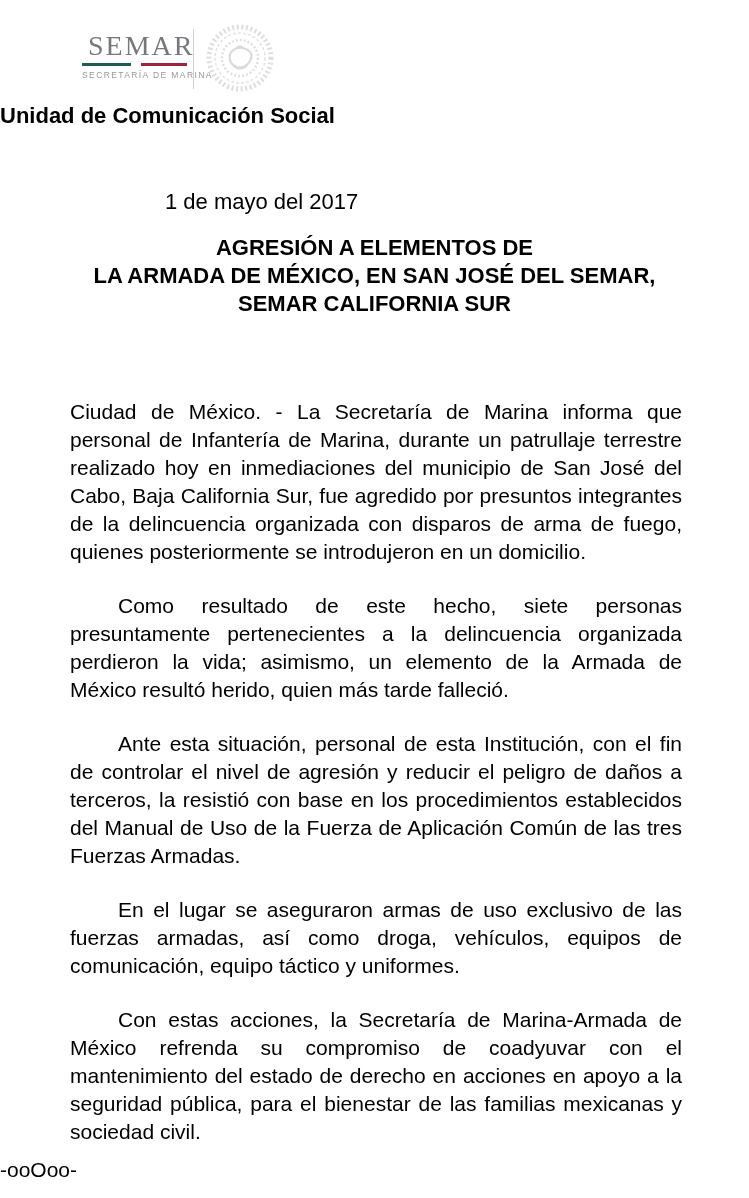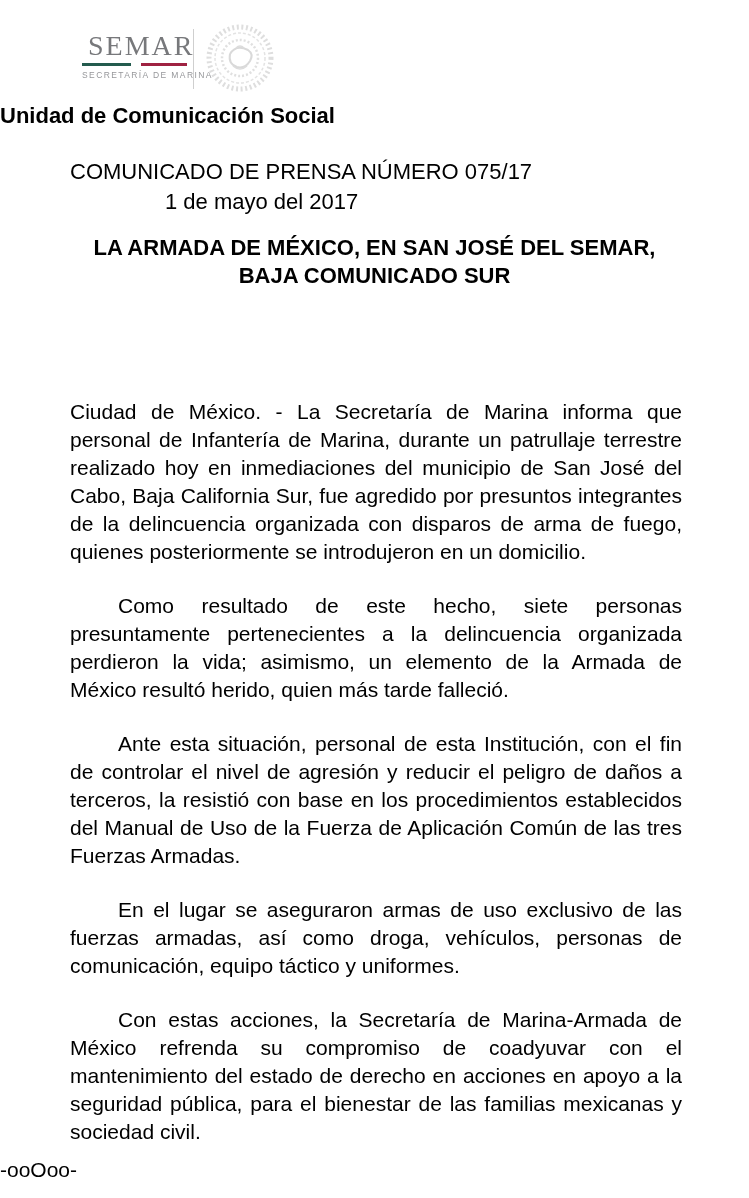--- a/index.html
+++ b/index.html
@@ -145,32 +145,32 @@
   <svg class="seal" viewBox="0 0 68 68" aria-hidden="true">
     <circle cx="34" cy="34" r="31" fill="none" stroke="#dedede" stroke-width="5" stroke-dasharray="2 2.6"></circle>
     <circle cx="34" cy="34" r="25" fill="none" stroke="#e3e3e3" stroke-width="1.5" stroke-dasharray="3 2"></circle>
     <circle cx="34" cy="34" r="18" fill="none" stroke="#e0e0e0" stroke-width="2.5" stroke-dasharray="2 2"></circle>
     <path d="M24 30 q6 -10 18 -4 q6 4 2 11 q-5 8 -13 6 q-9 -3 -7 -13" fill="none" stroke="#d9d9d9" stroke-width="2"></path>
     <path d="M27 42 q7 6 14 0 M30 24 q4 -4 8 0" fill="none" stroke="#dcdcdc" stroke-width="1.6"></path>
   </svg>
 
   <div class="unit-title">Unidad de Comunicación Social</div>
 
-  <div class="release-line">COMUNICADO DE PRENSA NÚMERO 075/17</div>
 
   <div class="date-line">1 de mayo del 2017</div>
 
   <div class="doc-title">
+    <div>AGRESIÓN A ELEMENTOS DE</div>
     <div>LA ARMADA DE MÉXICO, EN SAN JOSÉ DEL SEMAR,</div>
-    <div>BAJA COMUNICADO SUR</div>
+    <div>SEMAR CALIFORNIA SUR</div>
   </div>
 
   <div class="body-text">
     <p>Ciudad de México. - La Secretaría de Marina informa que personal de Infantería de Marina, durante un patrullaje terrestre realizado hoy en inmediaciones del municipio de San José del Cabo, Baja California Sur, fue agredido por presuntos integrantes de la delincuencia organizada con disparos de arma de fuego, quienes posteriormente se introdujeron en un domicilio.</p>
     <p>Como resultado de este hecho, siete personas presuntamente pertenecientes a la delincuencia organizada perdieron la vida; asimismo, un elemento de la Armada de México resultó herido, quien más tarde falleció.</p>
     <p>Ante esta situación, personal de esta Institución, con el fin de controlar el nivel de agresión y reducir el peligro de daños a terceros, la resistió con base en los procedimientos establecidos del Manual de Uso de la Fuerza de Aplicación Común de las tres Fuerzas Armadas.</p>
-    <p>En el lugar se aseguraron armas de uso exclusivo de las fuerzas armadas, así como droga, vehículos, personas de comunicación, equipo táctico y uniformes.</p>
+    <p>En el lugar se aseguraron armas de uso exclusivo de las fuerzas armadas, así como droga, vehículos, equipos de comunicación, equipo táctico y uniformes.</p>
     <p>Con estas acciones, la Secretaría de Marina-Armada de México refrenda su compromiso de coadyuvar con el mantenimiento del estado de derecho en acciones en apoyo a la seguridad pública, para el bienestar de las familias mexicanas y sociedad civil.</p>
   </div>
 
   <div class="footer-sep">-ooOoo-</div>
 
 </div>
 
 </body></html>

